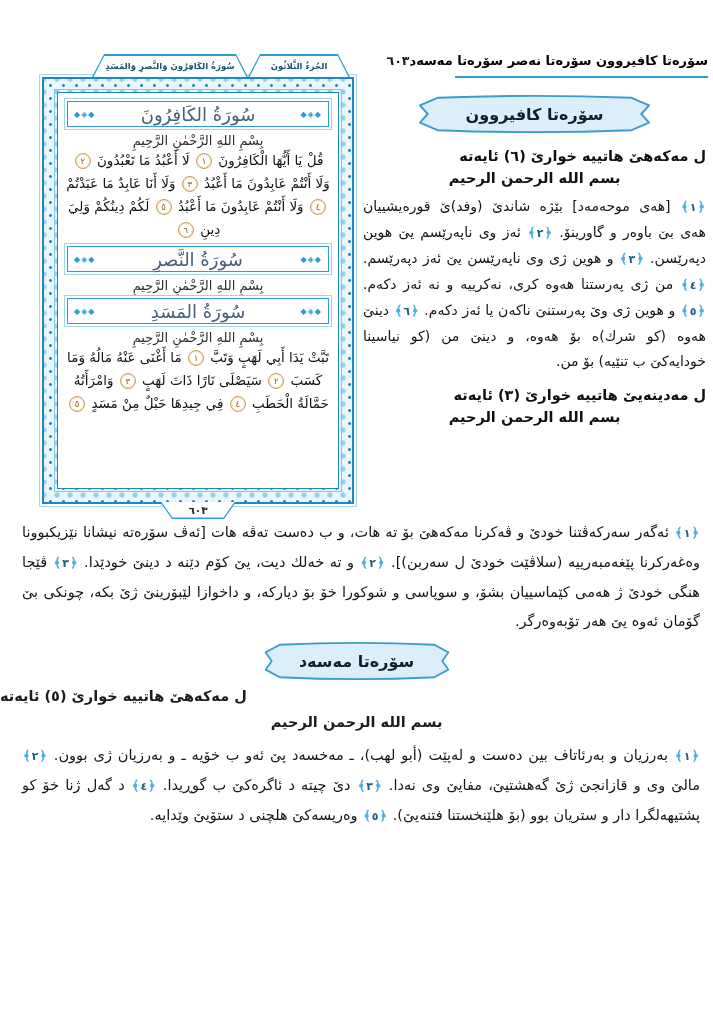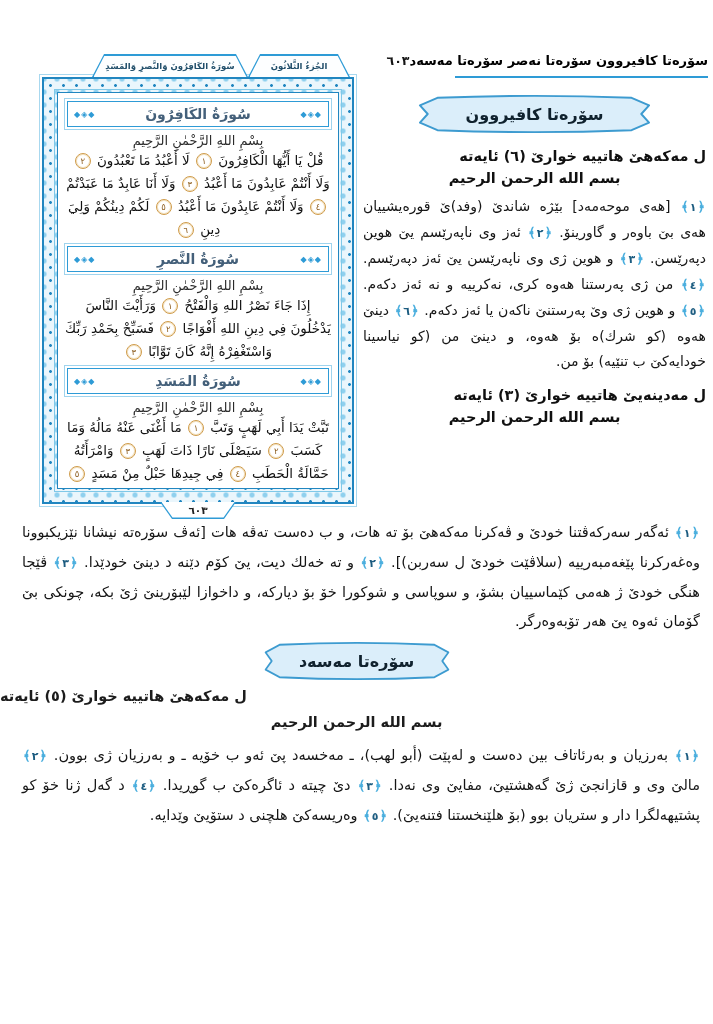--- a/index.html
+++ b/index.html
@@ -50,21 +50,21 @@
   .pn-face{position:absolute;top:0;left:1.5px;right:1.5px;bottom:1.5px;background:#fff;
     clip-path:polygon(0 0,100% 0,calc(100% - 11px) 100%,11px 100%);
     display:flex;align-items:center;justify-content:center;font-size:10.5px;color:#222;font-weight:bold;}
   
   .title-band{
     display:flex;align-items:center;justify-content:space-between;
     border:1.2px solid #2e9bd6;box-shadow:0 0 0 2px #fff,0 0 0 3px #9fd4ee;
     margin:4px 2px 3px;padding:0 6px;height:24px;flex:0 0 auto;background:#fff;
   }
   .orn{color:#2e9bd6;font-size:8px;letter-spacing:1px;}
-  .tb-title{font-size:14px;color:#44607a;font-weight:bold;}
+  .tb-title{font-size:18px;color:#44607a;font-weight:normal;}
   .q-basmala{text-align:center;font-size:13px;color:#2b2b2b;margin:3px 0 1px;flex:0 0 auto;}
   .q-verses{text-align:center;font-size:13.5px;line-height:23px;color:#121212;flex:0 0 auto;margin-bottom:1px;}
   .vc{
     display:inline-flex;align-items:center;justify-content:center;
     width:14px;height:14px;border:1px solid #cf9b4a;border-radius:50%;
     font-size:8.5px;color:#8a5a1a;margin:0 2px;vertical-align:middle;background:#fff;
     box-shadow:inset 0 0 0 1px #f3e2c0;
   }
   
   .right-col{position:absolute;top:93px;right:7px;width:343px;}
@@ -120,21 +120,20 @@
           <span class="orn">◆◈◆</span>
         </div>
         <div class="q-basmala">بِسْمِ اللهِ الرَّحْمٰنِ الرَّحِيمِ</div>
         <div class="q-verses"><span class="q-text">قُلْ يَا أَيُّهَا الْكَافِرُونَ</span> <span class="vc">١</span> <span class="q-text">لَا أَعْبُدُ مَا تَعْبُدُونَ</span> <span class="vc">٢</span> <span class="q-text">وَلَا أَنْتُمْ عَابِدُونَ مَا أَعْبُدُ</span> <span class="vc">٣</span> <span class="q-text">وَلَا أَنَا عَابِدٌ مَا عَبَدْتُمْ</span> <span class="vc">٤</span> <span class="q-text">وَلَا أَنْتُمْ عَابِدُونَ مَا أَعْبُدُ</span> <span class="vc">٥</span> <span class="q-text">لَكُمْ دِينُكُمْ وَلِيَ دِينِ</span> <span class="vc">٦</span> </div>
         <div class="title-band">
           <span class="orn">◆◈◆</span>
           <span class="tb-title">سُورَةُ النَّصرِ</span>
           <span class="orn">◆◈◆</span>
         </div>
         <div class="q-basmala">بِسْمِ اللهِ الرَّحْمٰنِ الرَّحِيمِ</div>
-        <div class="q-verses"><span class="q-text">إِذَا جَاءَ نَصْرُ اللهِ وَالْفَتْحُ</span> <span class="vc">١</span> <span class="q-text">وَرَأَيْتَ النَّاسَ يَدْخُلُونَ فِي دِينِ اللهِ أَفْوَاجًا</span> <span class="vc">٢</span> <span class="q-text">فَسَبِّحْ بِحَمْدِ رَبِّكَ وَاسْتَغْفِرْهُ إِنَّهُ كَانَ تَوَّابًا</span> <span class="vc">٣</span> </div>
         <div class="title-band">
           <span class="orn">◆◈◆</span>
           <span class="tb-title">سُورَةُ المَسَدِ</span>
           <span class="orn">◆◈◆</span>
         </div>
         <div class="q-basmala">بِسْمِ اللهِ الرَّحْمٰنِ الرَّحِيمِ</div>
         <div class="q-verses"><span class="q-text">تَبَّتْ يَدَا أَبِي لَهَبٍ وَتَبَّ</span> <span class="vc">١</span> <span class="q-text">مَا أَغْنَى عَنْهُ مَالُهُ وَمَا كَسَبَ</span> <span class="vc">٢</span> <span class="q-text">سَيَصْلَى نَارًا ذَاتَ لَهَبٍ</span> <span class="vc">٣</span> <span class="q-text">وَامْرَأَتُهُ حَمَّالَةُ الْحَطَبِ</span> <span class="vc">٤</span> <span class="q-text">فِي جِيدِهَا حَبْلٌ مِنْ مَسَدٍ</span> <span class="vc">٥</span> </div>
       </div>
 
     <div class="pn-tab">

